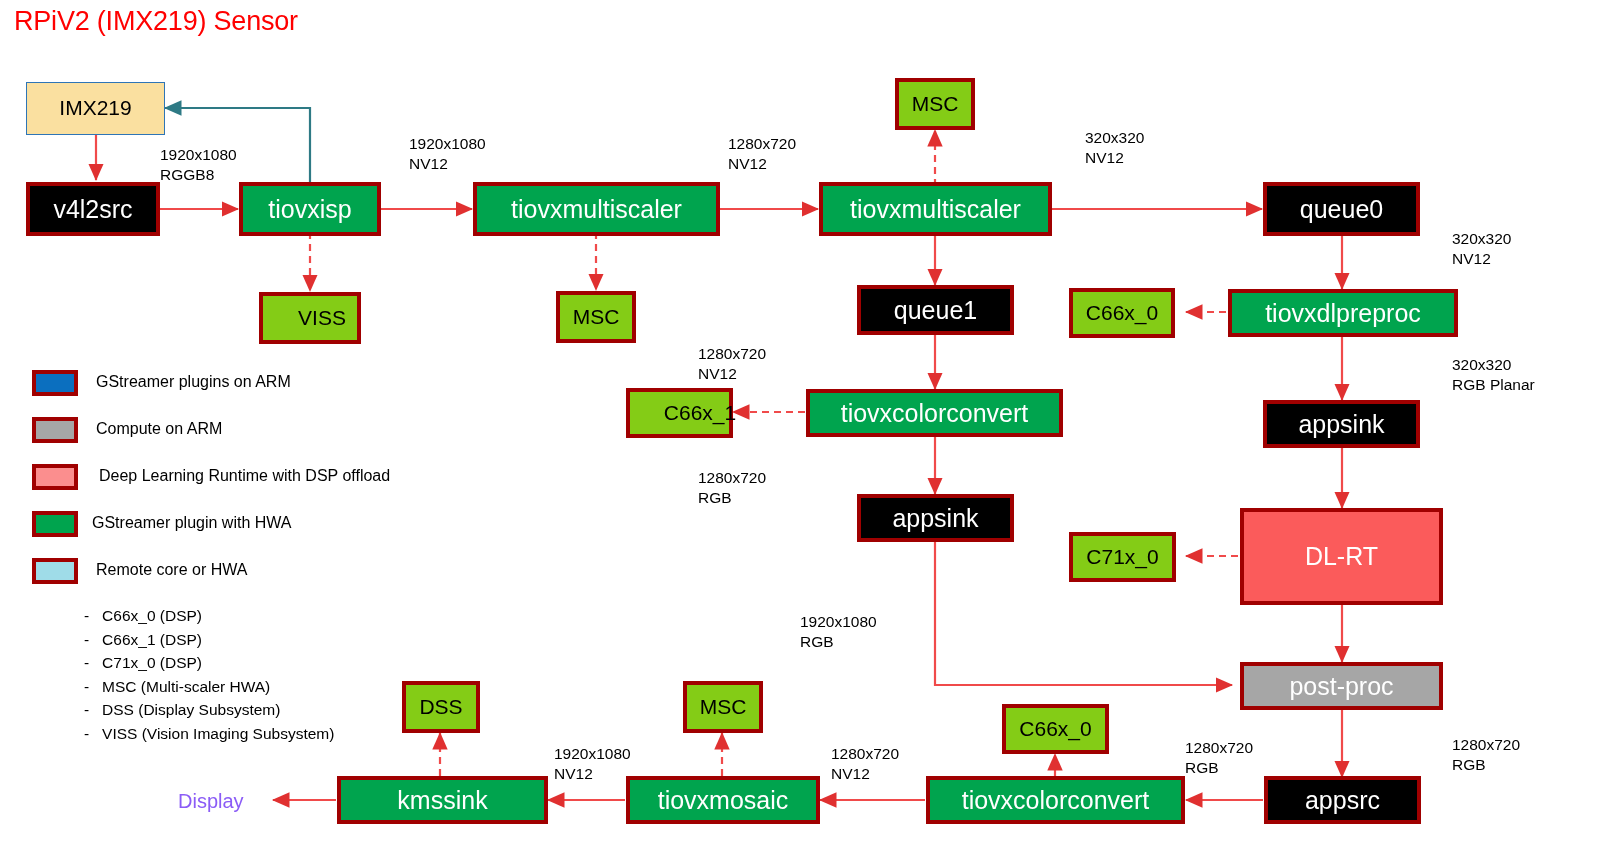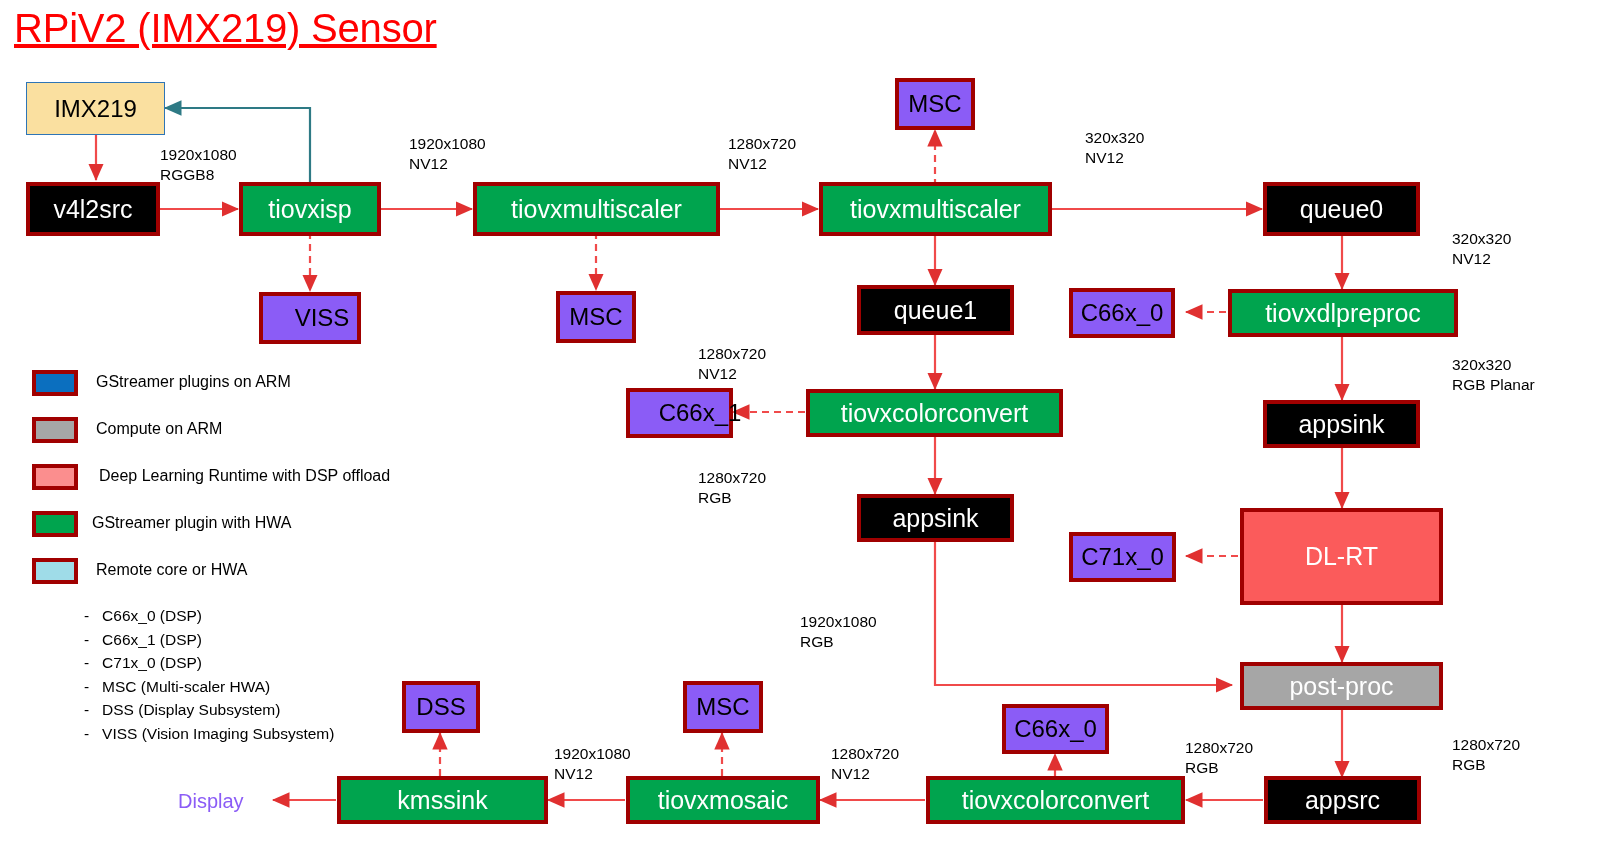--- a/index.html
+++ b/index.html
@@ -1,42 +1,41 @@
 <!DOCTYPE html>
 <html><head>
 <meta charset="utf-8">
 <style>
   html,body{margin:0;padding:0;background:#ffffff;}
   body{font-family:"Liberation Sans", sans-serif;}
   #canvas{position:relative;width:1618px;height:862px;background:#fff;overflow:hidden;}
 
   .title{
     position:absolute;left:14px;top:6px;
-    font-size:40px;color:#FF0000;font-weight:400;letter-spacing:-0.2px;
+    font-size:27px;color:#FF0000;font-weight:400;letter-spacing:-0.2px;
     white-space:nowrap;
-    text-decoration:underline;
   }
 
   
   .node{
     position:absolute;box-sizing:border-box;
     border:4px solid #A00000;
     display:flex;align-items:center;justify-content:center;
     text-align:center;line-height:1.05;
     white-space:nowrap;
   }
   .node.blue  {background:#000000;color:#ffffff;text-align:right;}
   .node.green {background:#00A44E;color:#ffffff;}
   .node.gray  {background:#A6A6A6;color:#ffffff;}
   .node.red   {background:#FB5B5B;color:#ffffff;}
-  .node.cyan  {background:#8b5cf6;color:#000000;}
+  .node.cyan  {background:#84cc16;color:#000000;}
   .node.sensor{background:#FAE0A0;color:#000000;border:1px solid #2E75B6;}
 
   .fs-big{font-size:25px;}
-  .fs-mid{font-size:24px;}
+  .fs-mid{font-size:21px;}
 
   
   .cap{
     position:absolute;font-size:15.5px;color:#000;line-height:1.28;
     white-space:pre;
   }
   .plain{
     position:absolute;font-size:20px;color:#8b5cf6;white-space:nowrap;
   }
 

